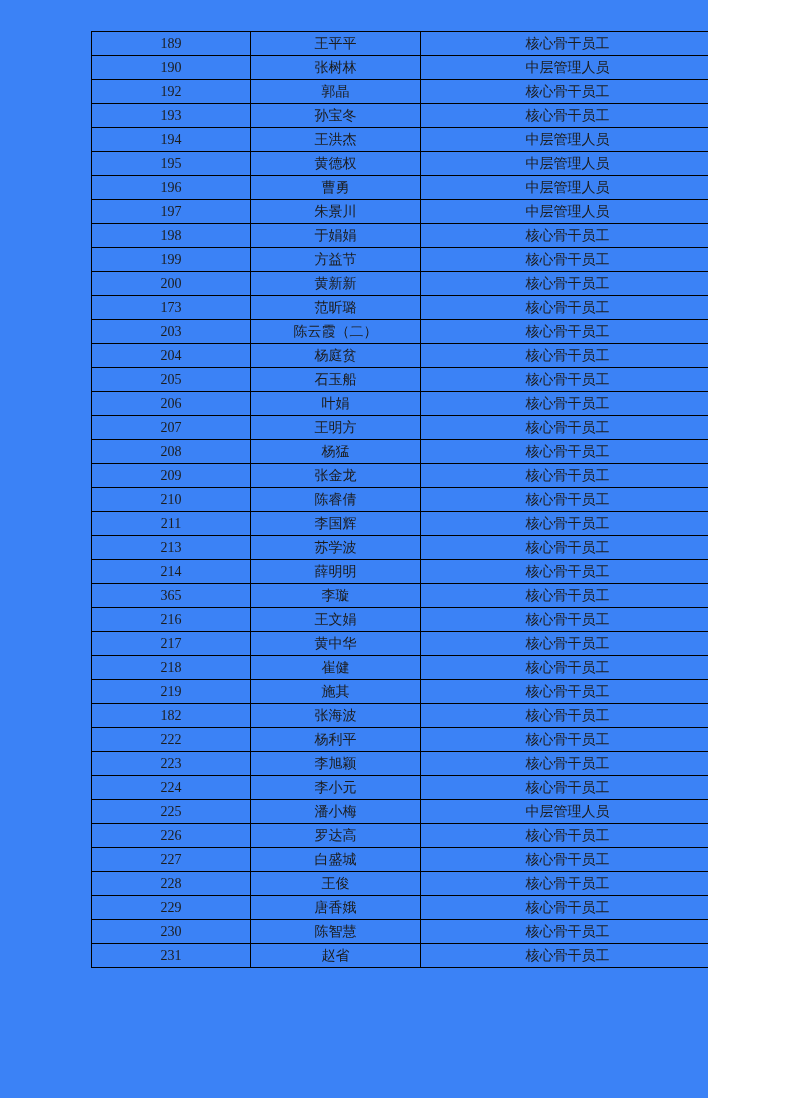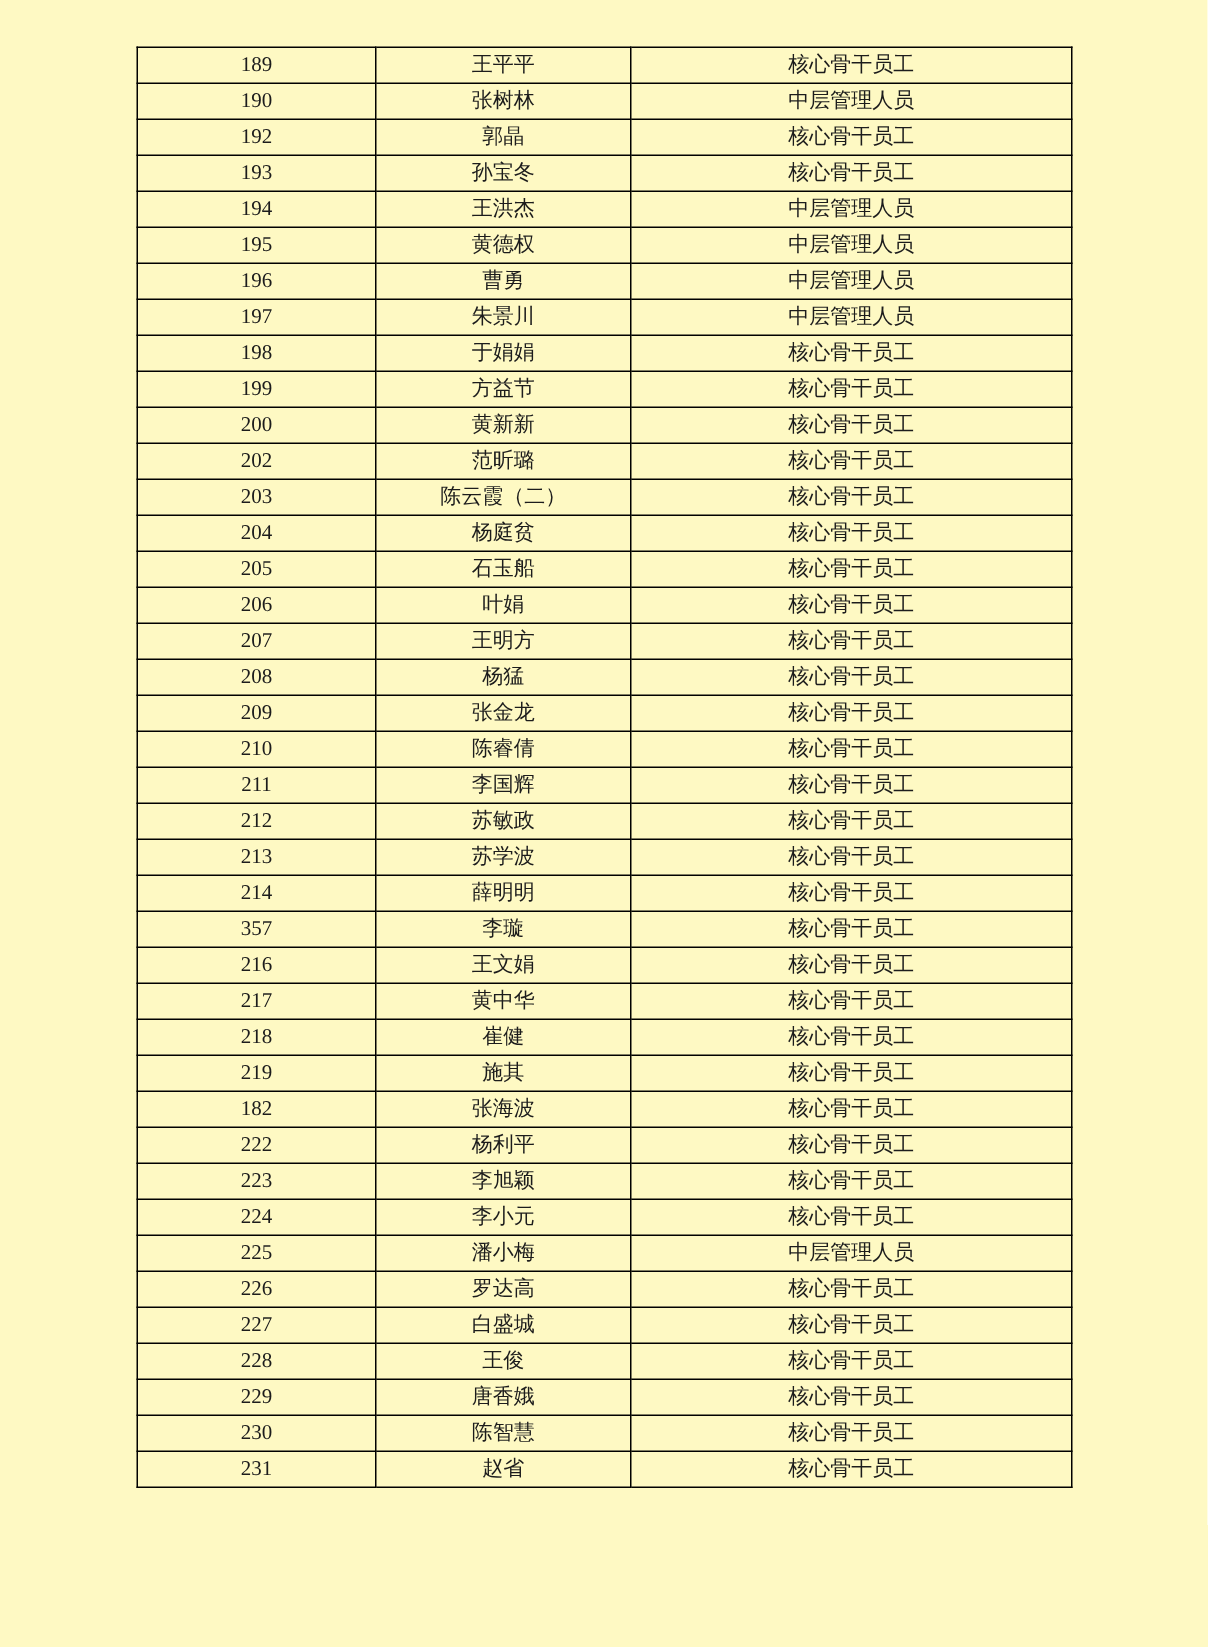--- a/index.html
+++ b/index.html
@@ -2,23 +2,23 @@
 <html><head>
 <meta charset="utf-8">
 <style>
   html, body {
     margin: 0;
     padding: 0;
     background: #ffffff;
   }
   .page {
     position: relative;
-    width: 805px;
+    width: 708px;
     height: 1098px;
-    background: #fef9c3;
+    background: #3b82f6;
     overflow: hidden;
   }
   table.roster {
     position: absolute;
     left: 91px;
     top: 31px;
     width: 623px;
     border-collapse: collapse;
     table-layout: fixed;
   }
@@ -99,21 +99,21 @@
           <td>199</td>
           <td>方益节</td>
           <td>核心骨干员工</td>
         </tr>
         <tr>
           <td>200</td>
           <td>黄新新</td>
           <td>核心骨干员工</td>
         </tr>
         <tr>
-          <td>202</td>
+          <td>173</td>
           <td>范昕璐</td>
           <td>核心骨干员工</td>
         </tr>
         <tr>
           <td>203</td>
           <td>陈云霞（二）</td>
           <td>核心骨干员工</td>
         </tr>
         <tr>
           <td>204</td>
@@ -149,36 +149,31 @@
           <td>210</td>
           <td>陈睿倩</td>
           <td>核心骨干员工</td>
         </tr>
         <tr>
           <td>211</td>
           <td>李国辉</td>
           <td>核心骨干员工</td>
         </tr>
         <tr>
-          <td>212</td>
-          <td>苏敏政</td>
-          <td>核心骨干员工</td>
-        </tr>
-        <tr>
           <td>213</td>
           <td>苏学波</td>
           <td>核心骨干员工</td>
         </tr>
         <tr>
           <td>214</td>
           <td>薛明明</td>
           <td>核心骨干员工</td>
         </tr>
         <tr>
-          <td>357</td>
+          <td>365</td>
           <td>李璇</td>
           <td>核心骨干员工</td>
         </tr>
         <tr>
           <td>216</td>
           <td>王文娟</td>
           <td>核心骨干员工</td>
         </tr>
         <tr>
           <td>217</td>

